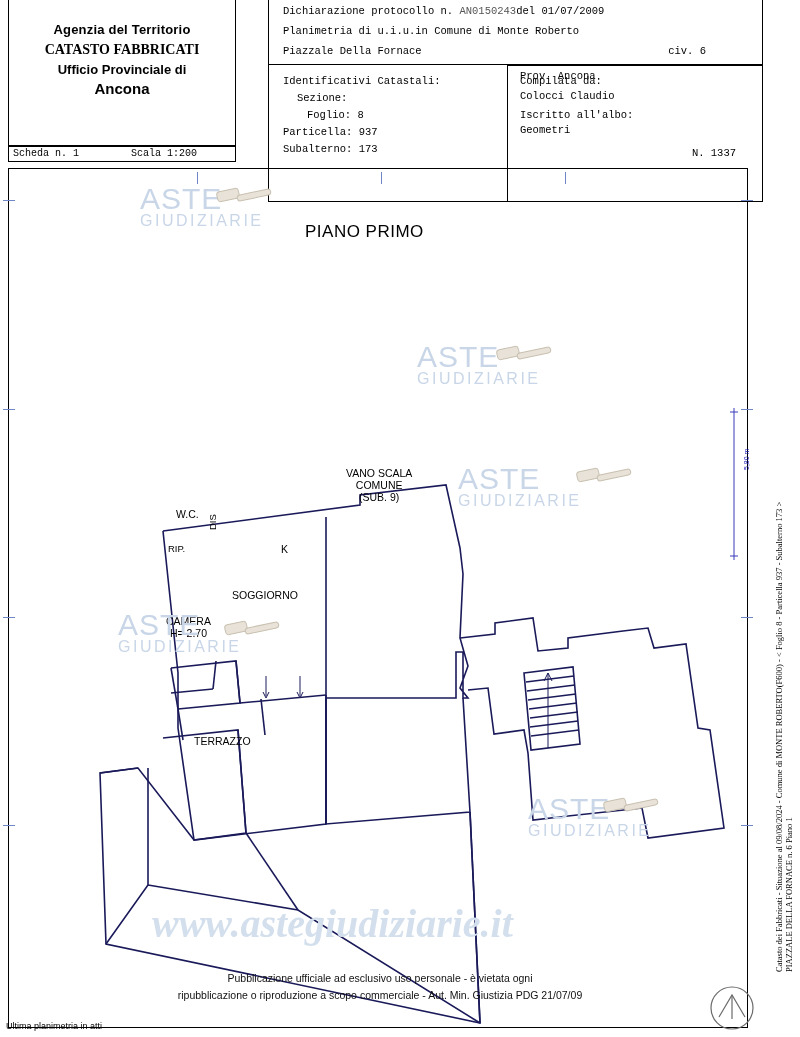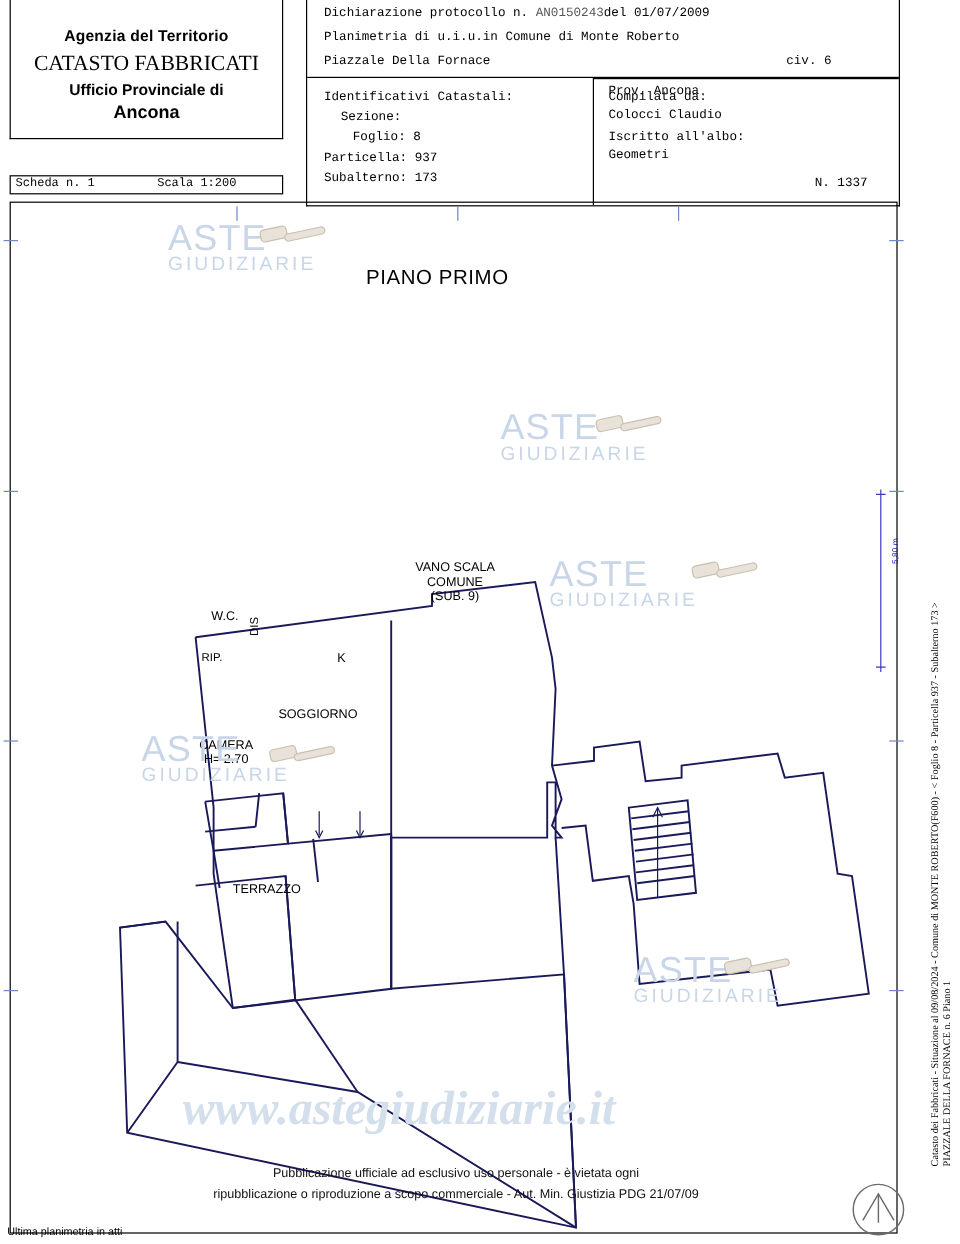--- a/index.html
+++ b/index.html
@@ -27,35 +27,35 @@
     left: 8px;
     top: 0px;
     width: 740px;
     height: 162px;
   }
   .hdr-left {
     position: absolute;
     left: 0px;
     top: 0px;
     width: 228px;
-    height: 116px;
+    height: 146px;
     border: 1px solid #000;
     border-top: none;
     box-sizing: border-box;
     text-align: center;
     padding-top: 22px;
   }
   .hdr-left .l1 {
     font-size: 13px;
     font-weight: bold;
     letter-spacing: .2px;
   }
   .hdr-left .l2 {
-    font-size: 18px;
-    font-weight: normal;
+    font-size: 14px;
+    font-weight: bold;
     font-family: "Liberation Serif", serif;
     margin-top: 5px;
   }
   .hdr-left .l3 {
     font-size: 13px;
     font-weight: bold;
     margin-top: 4px;
   }
   .hdr-left .l4 {
     font-size: 15px;
@@ -80,24 +80,24 @@
     top: 0;
   }
   .hdr-scheda .sc {
     position: absolute;
     left: 122px;
     top: 0;
   }
 
   .hdr-right {
     position: absolute;
-    left: 247px;
+    left: 260px;
     top: 0px;
     width: 495px;
-    height: 172px;
+    height: 202px;
     border: 1px solid #000;
     border-top: none;
     box-sizing: border-box;
     text-decoration: underline;
   }
   .hdr-top {
     position: absolute;
     left: 0;
     top: 0;
     right: 0;

